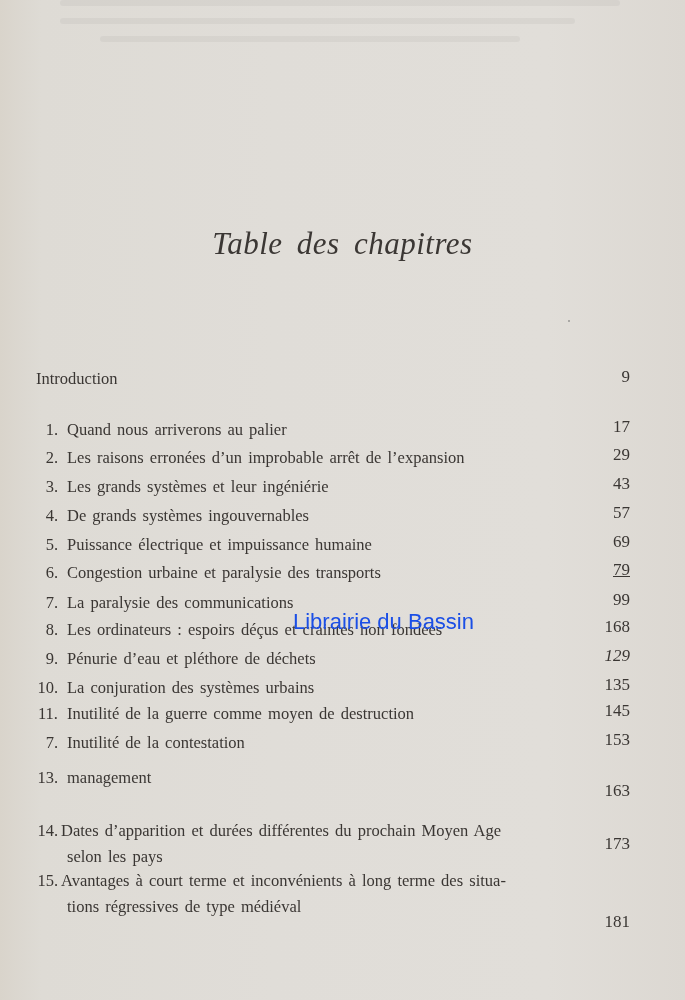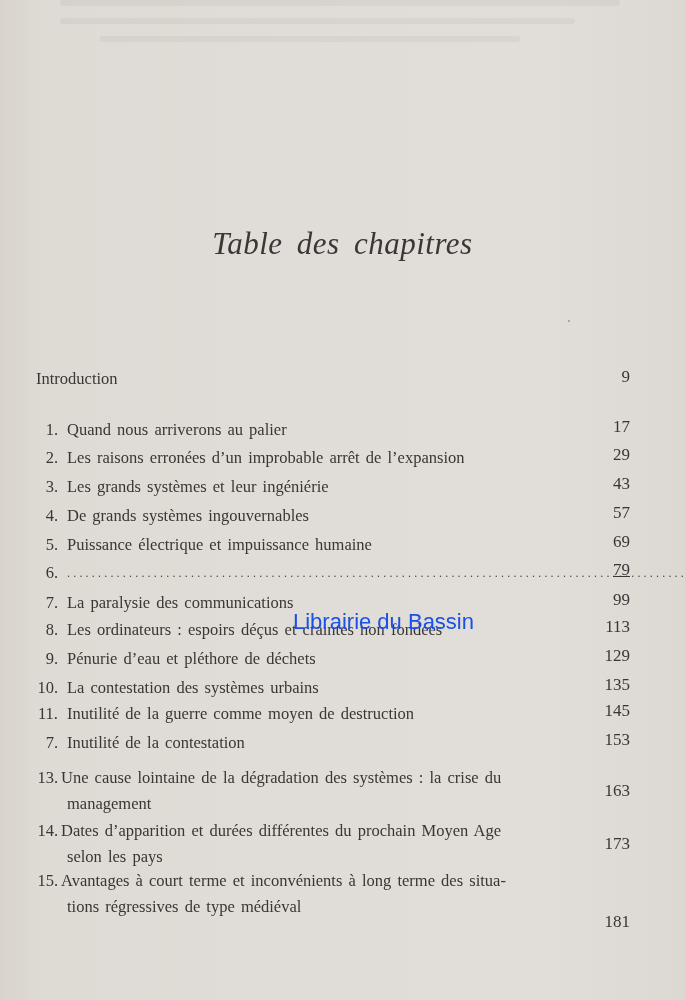--- a/index.html
+++ b/index.html
@@ -190,20 +190,21 @@
             <span class="t">Puissance électrique et impuissance humaine</span>
             <span class="dots">....................................................................................................</span>
           </div>
         </div>
         <div class="page" style="top: -3px;">69</div>
       </div>
       <div class="entry" style="top: 560px;">
         <div class="num">6.</div>
         <div class="text">
           <div class="line">
+            <span class="t">Congestion urbaine et paralysie des transports</span>
             <span class="dots">....................................................................................................</span>
           </div>
         </div>
         <div class="page" style="top: -3px; text-decoration: underline;">79</div>
       </div>
       <div class="entry" style="top: 590px;">
         <div class="num">7.</div>
         <div class="text">
           <div class="line">
             <span class="t">La paralysie des communications</span>
@@ -213,37 +214,37 @@
         <div class="page" style="top: -3px;">99</div>
       </div>
       <div class="entry" style="top: 617px;">
         <div class="num">8.</div>
         <div class="text">
           <div class="line">
             <span class="t">Les ordinateurs : espoirs déçus et craintes non fondées</span>
             <span class="dots">....................................................................................................</span>
           </div>
         </div>
-        <div class="page" style="top: -3px;">113</div>
+        <div class="page" style="top: -3px;">168</div>
       </div>
       <div class="entry" style="top: 646px;">
         <div class="num">9.</div>
         <div class="text">
           <div class="line">
             <span class="t">Pénurie d’eau et pléthore de déchets</span>
             <span class="dots">....................................................................................................</span>
           </div>
         </div>
-        <div class="page" style="top: -3px;">129</div>
+        <div class="page" style="top: -3px; font-style: italic;">129</div>
       </div>
       <div class="entry" style="top: 675px;">
         <div class="num">10.</div>
         <div class="text">
           <div class="line">
-            <span class="t">La contestation des systèmes urbains</span>
+            <span class="t">La conjuration des systèmes urbains</span>
             <span class="dots">....................................................................................................</span>
           </div>
         </div>
         <div class="page" style="top: -3px;">135</div>
       </div>
       <div class="entry" style="top: 701px;">
         <div class="num">11.</div>
         <div class="text">
           <div class="line">
             <span class="t">Inutilité de la guerre comme moyen de destruction</span>
@@ -259,23 +260,20 @@
             <span class="t">Inutilité de la contestation</span>
             <span class="dots">....................................................................................................</span>
           </div>
         </div>
         <div class="page" style="top: -3px;">153</div>
       </div>
       <div class="entry" style="top: 765px;">
         <div class="num">13.</div>
         <div class="text">
           <div class="line">
-            <span class="t">Une cause lointaine de la dégradation des systèmes : la crise du</span>
-          </div>
-          <div class="line">
             <span class="t">management</span>
             <span class="dots">....................................................................................................</span>
           </div>
         </div>
         <div class="page" style="top: 13px;">163</div>
       </div>
       <div class="entry" style="top: 818px;">
         <div class="num">14.</div>
         <div class="text">
           <div class="line">

